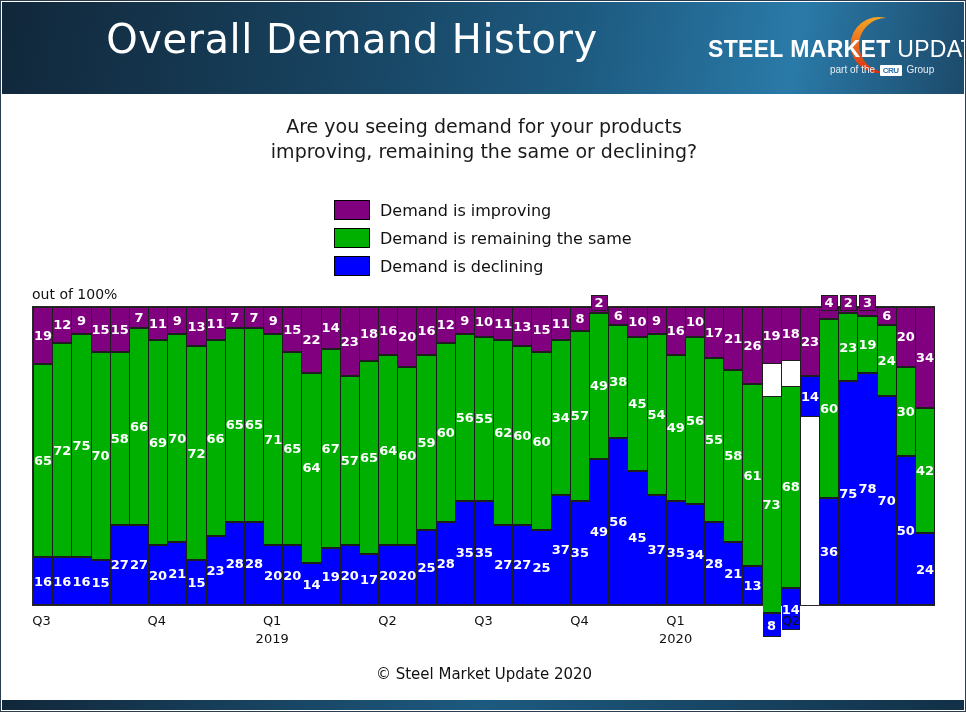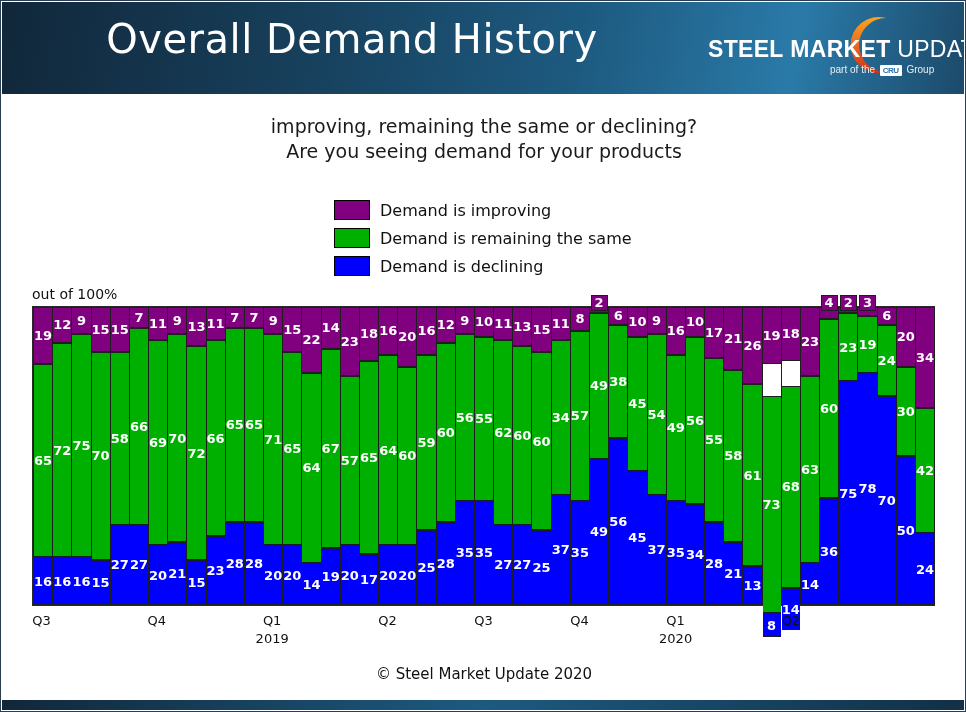--- a/index.html
+++ b/index.html
@@ -224,22 +224,22 @@
       </div>
       <div class="logo-row2">
         <span>part of the</span>
         <span class="logo-chip">CRU</span>
         <span>Group</span>
       </div>
     </div>
   </div>
 
   <div id="chart-title">
+    <div>Are you seeing demand for your products</div>
     <div>improving, remaining the same or declining?</div>
-    <div>Are you seeing demand for your products</div>
   </div>
 
   <div id="legend">
       <div class="legend-item">
         <span class="legend-swatch" style="background: rgb(128, 0, 128);"></span>
         <span class="legend-label">Demand is improving</span>
       </div>
       <div class="legend-item">
         <span class="legend-swatch" style="background: rgb(0, 176, 0);"></span>
         <span class="legend-label">Demand is remaining the same</span>
@@ -690,23 +690,20 @@
           <span class="seg-label">68</span>
         </div>
         <div class="seg seg-declining" style="flex: 0 0 14%;">
           <span class="seg-label">14</span>
         </div>
       </div>
       <div class="bar">
         <div class="seg seg-improving" style="flex: 0 0 23%;">
           <span class="seg-label">23</span>
         </div>
-        <div class="seg seg-same" style="flex: 0 0 63%;">
-          <span class="seg-label">63</span>
-        </div>
         <div class="seg seg-declining" style="flex: 0 0 14%;">
           <span class="seg-label">14</span>
         </div>
       </div>
       <div class="bar">
         <div class="seg seg-improving tiny" style="flex: 0 0 4%;">
           <span class="seg-label">4</span>
         </div>
         <div class="seg seg-same" style="flex: 0 0 60%;">
           <span class="seg-label">60</span>

